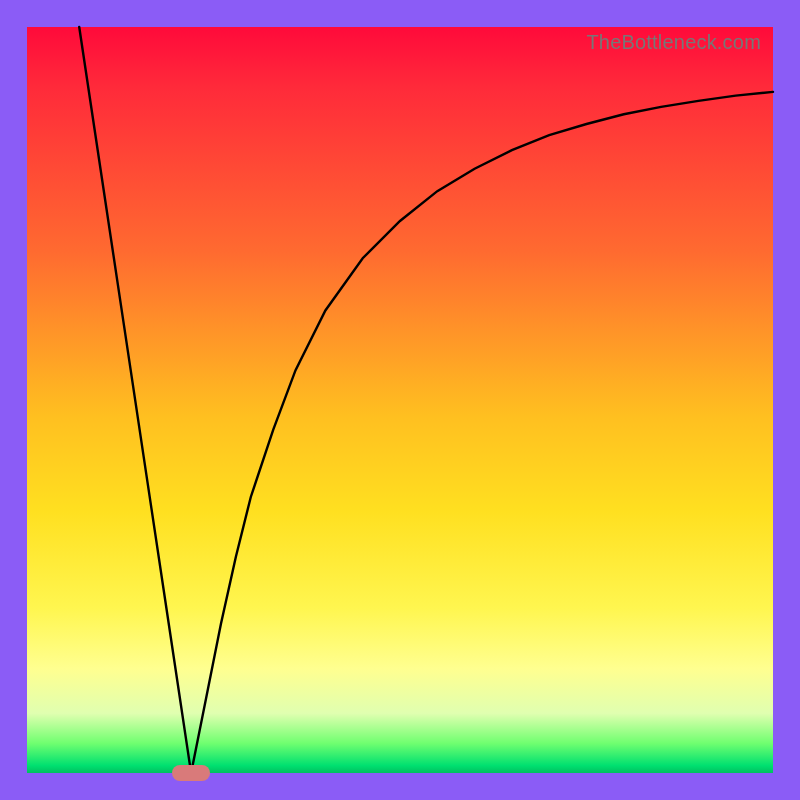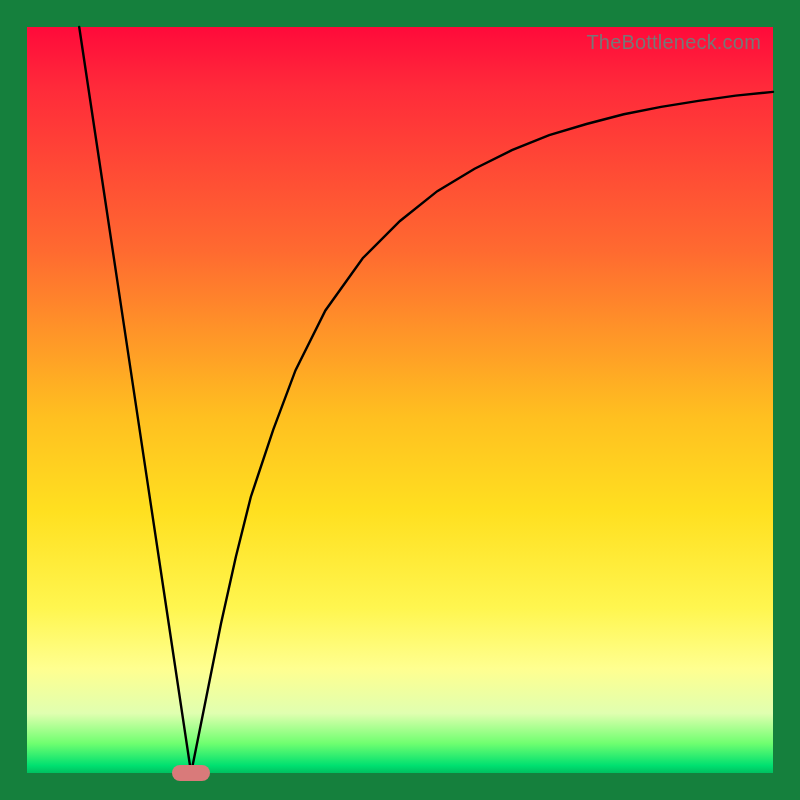--- a/index.html
+++ b/index.html
@@ -8,21 +8,21 @@
     width: 800px;
     height: 800px;
     overflow: hidden;
     background: #000;
     font-family: Arial, Helvetica, sans-serif;
   }
   .chart-container {
     position: relative;
     width: 800px;
     height: 800px;
-    background: #15803d;
+    background: #8b5cf6;
   }
   .plot-area {
     position: absolute;
     left: 27px;
     top: 27px;
     width: 746px;
     height: 746px;
     
     background: linear-gradient(to bottom,
       #ff0a3a 0%,

